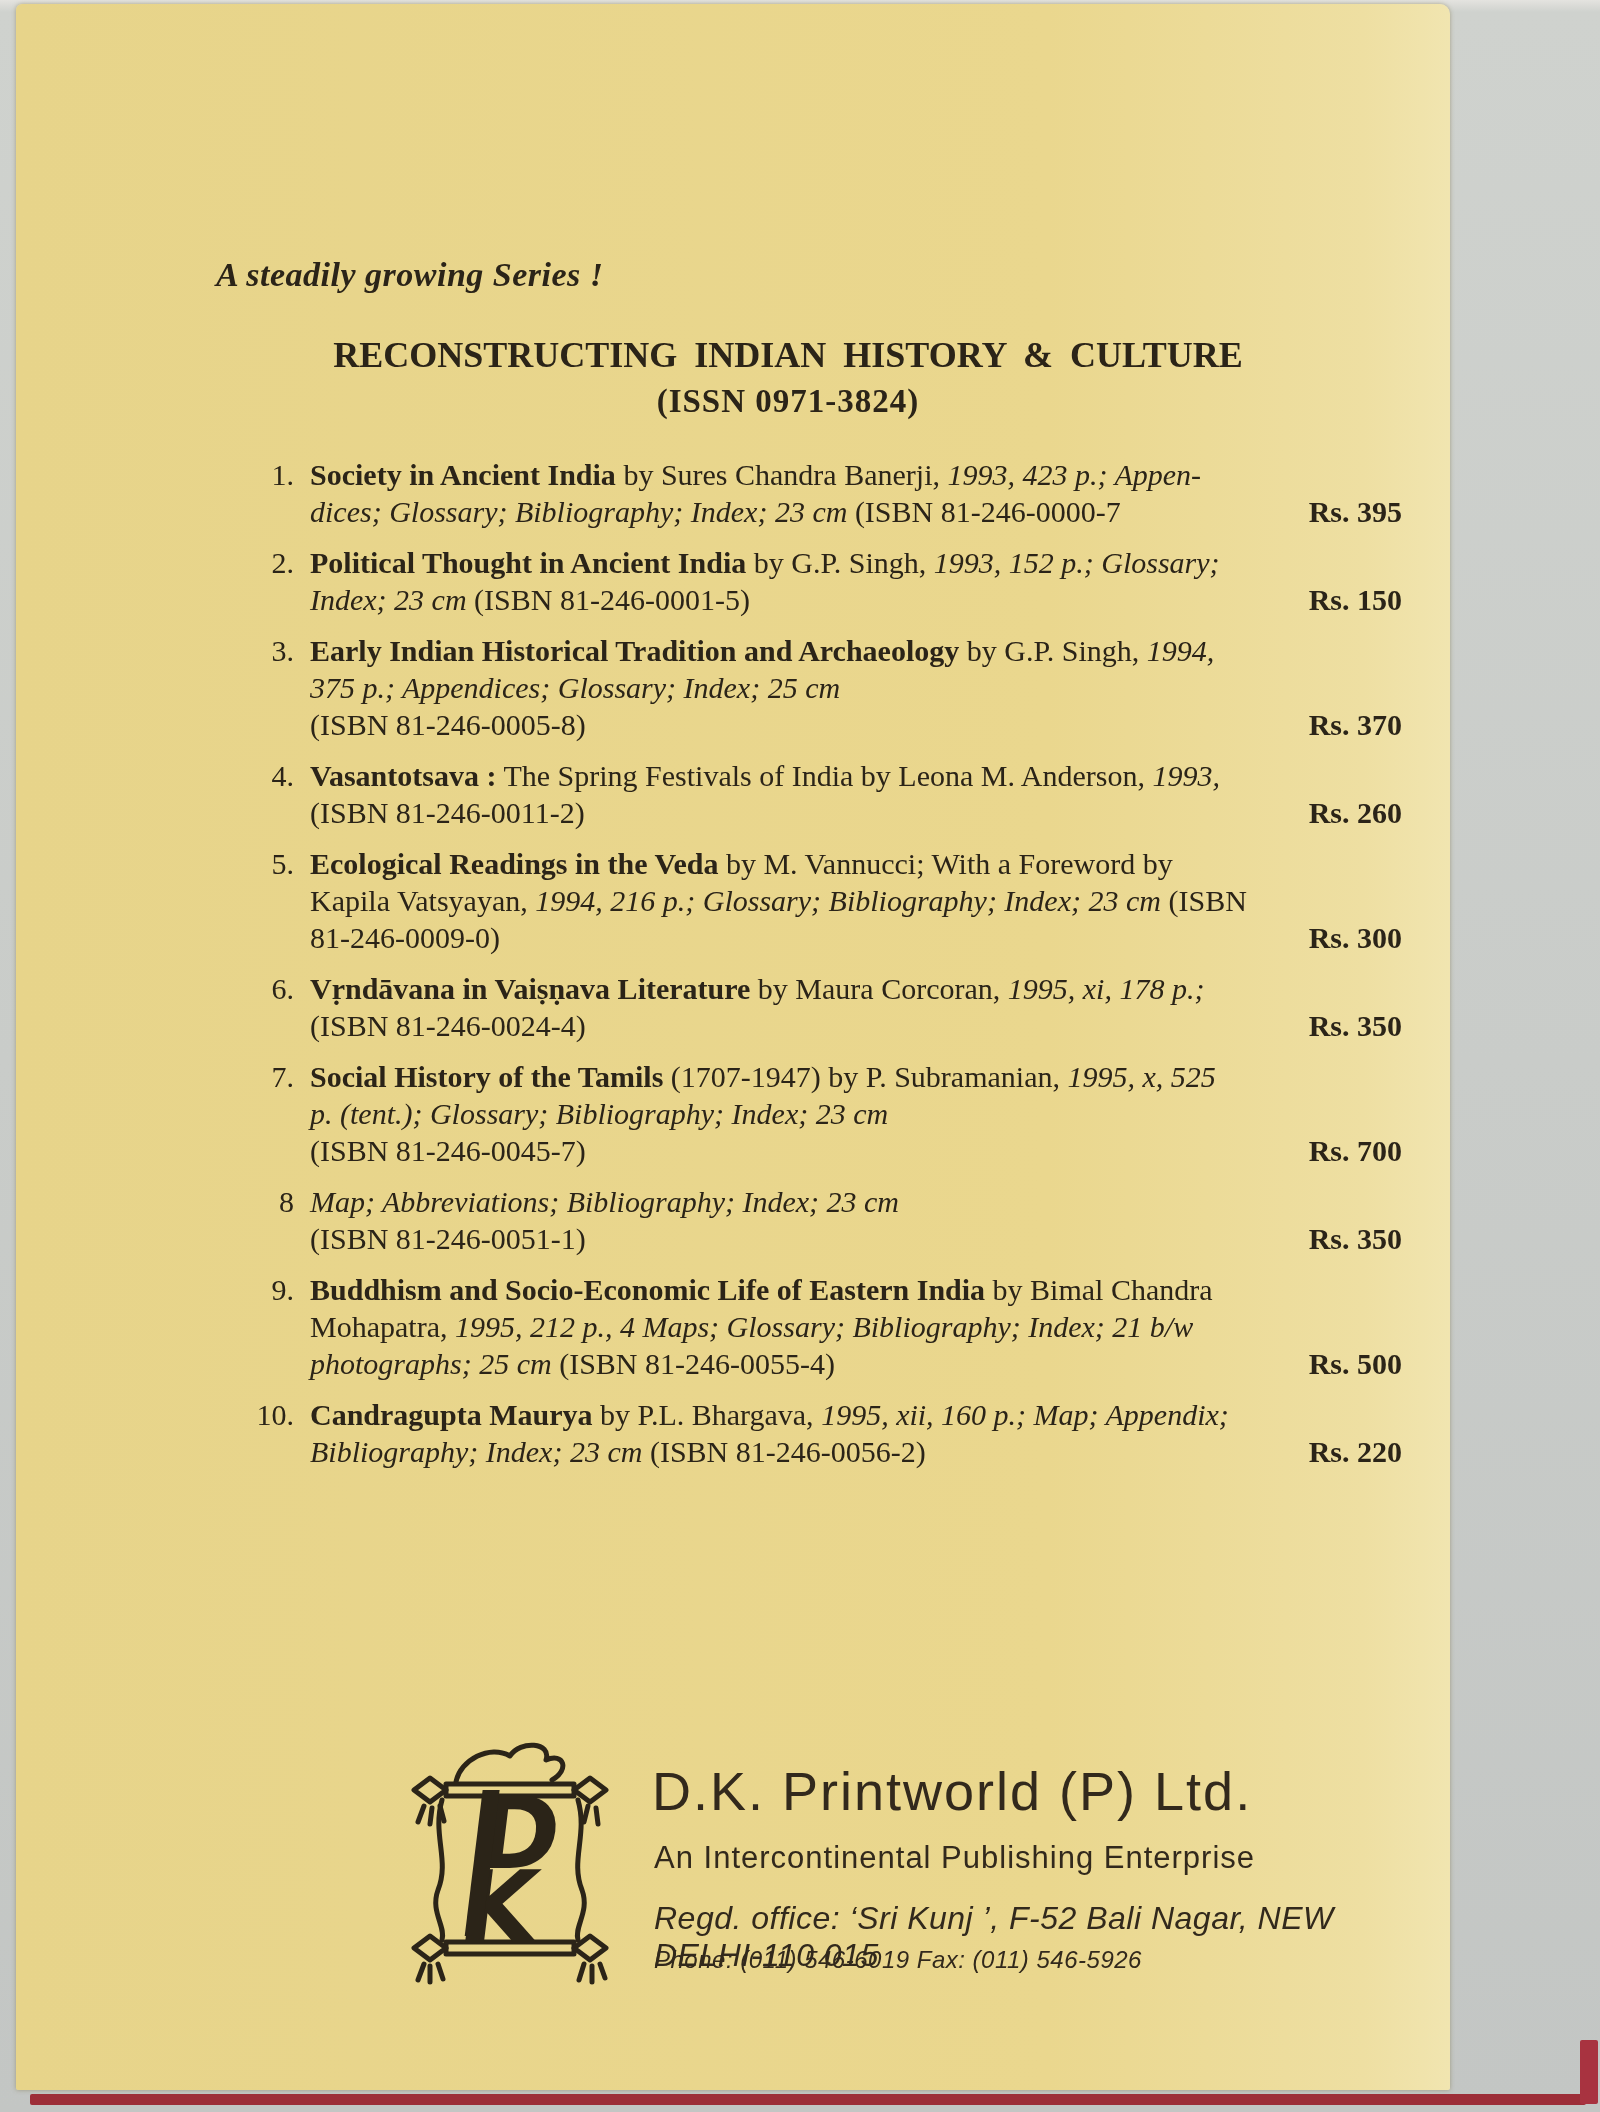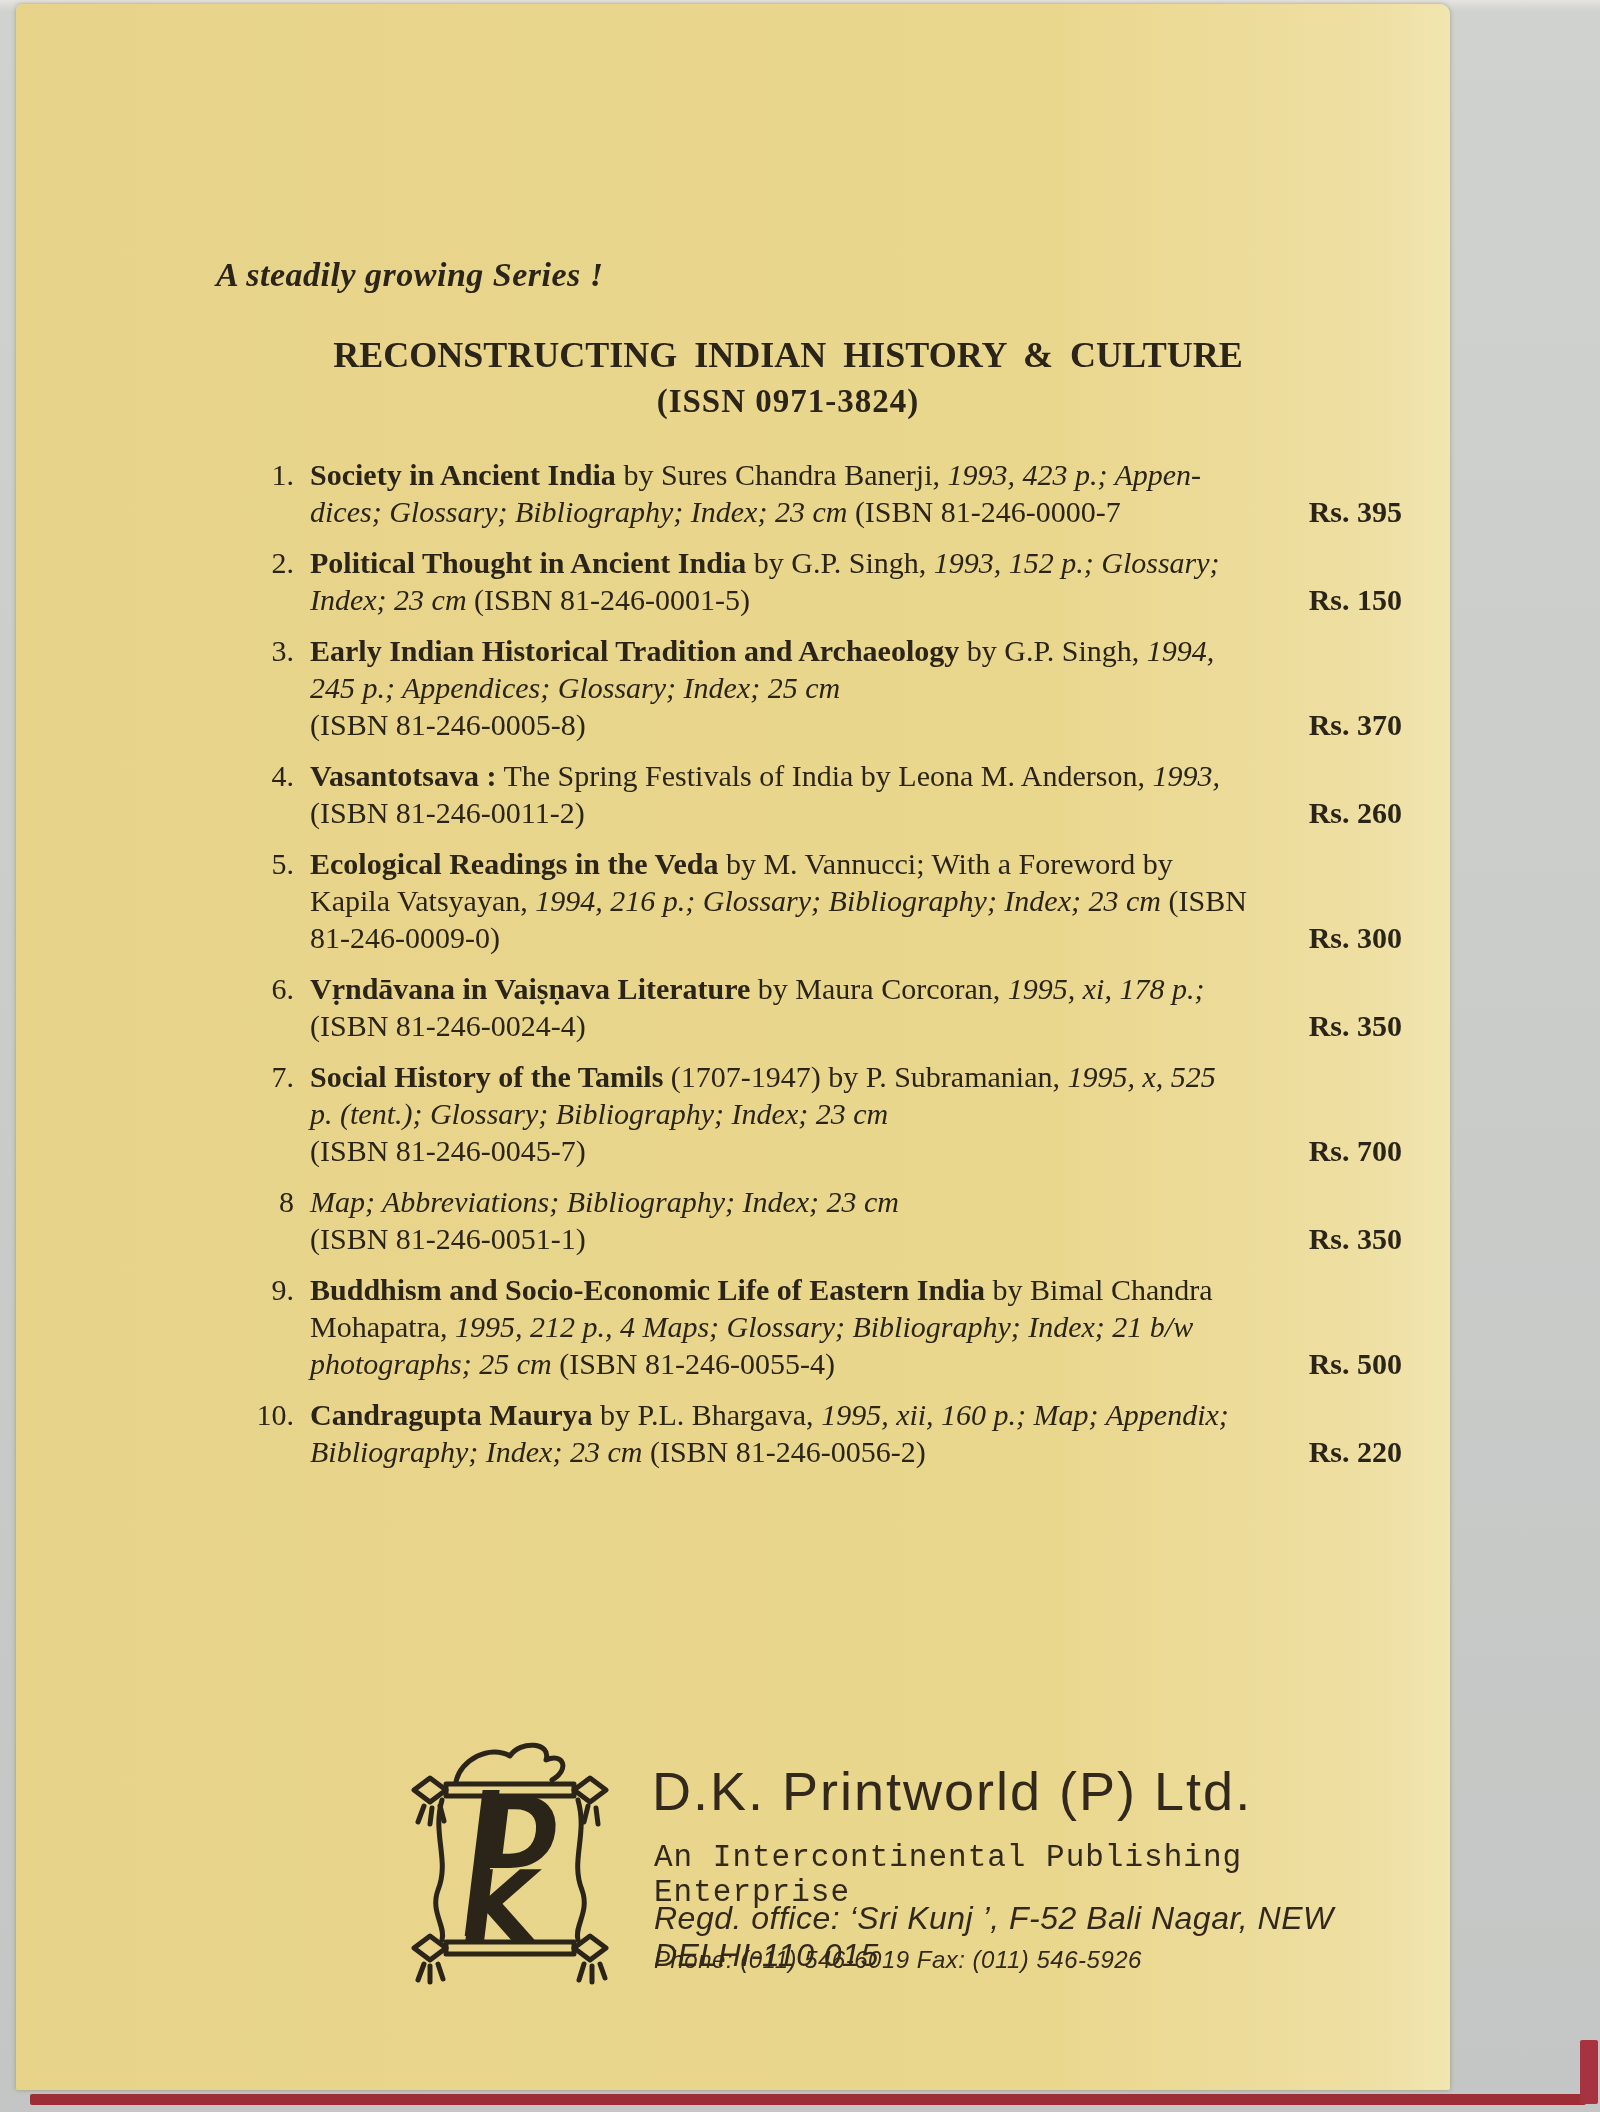--- a/index.html
+++ b/index.html
@@ -58,21 +58,21 @@
   
   .publisher{position:absolute;left:0;top:1718px;width:100%;height:290px;}
   .logo{position:absolute;left:378px;top:8px;}
   .pub-name{
     position:absolute;left:636px;top:38px;
     font-family:"Liberation Sans","DejaVu Sans",sans-serif;
     font-size:54px;letter-spacing:2px;color:#32291c;
   }
   .pub-tagline{
     position:absolute;left:638px;top:118px;
-    font-family:Liberation Mono, monospace;
+    font-family:Liberation Sans, sans-serif;
     font-size:31px;letter-spacing:1px;color:#32291c;
   }
   .pub-regd{
     position:absolute;left:638px;top:178px;
     font-family:"Liberation Sans","DejaVu Sans",sans-serif;
     font-size:32px;font-style:italic;letter-spacing:.5px;color:#32291c;
   }
   .pub-phone{
     position:absolute;left:638px;top:224px;
     font-family:"Liberation Sans","DejaVu Sans",sans-serif;
@@ -103,21 +103,21 @@
         <div class="num">2.</div>
         <div class="body">
           <div class="line"><span class="seg-bold">Political Thought in Ancient India</span><span class="seg-roman"> by G.P. Singh, </span><span class="seg-italic">1993, 152 p.; Glossary;</span></div>
           <div class="line"><span class="seg-italic">Index; 23 cm</span><span class="seg-roman"> (ISBN 81-246-0001-5)</span><span class="price">Rs. 150</span></div>
         </div>
       </div>
       <div class="entry">
         <div class="num">3.</div>
         <div class="body">
           <div class="line"><span class="seg-bold">Early Indian Historical Tradition and Archaeology</span><span class="seg-roman"> by G.P. Singh, </span><span class="seg-italic">1994,</span></div>
-          <div class="line"><span class="seg-italic">245 p.; Appendices; Glossary; Index; 25 cm</span></div>
+          <div class="line"><span class="seg-italic">375 p.; Appendices; Glossary; Index; 25 cm</span></div>
           <div class="line"><span class="seg-roman">(ISBN 81-246-0005-8)</span><span class="price">Rs. 370</span></div>
         </div>
       </div>
       <div class="entry">
         <div class="num">4.</div>
         <div class="body">
           <div class="line"><span class="seg-bold">Vasantotsava :</span><span class="seg-roman"> The Spring Festivals of India by Leona M. Anderson, </span><span class="seg-italic">1993,</span></div>
           <div class="line"><span class="seg-roman">(ISBN 81-246-0011-2)</span><span class="price">Rs. 260</span></div>
         </div>
       </div>

